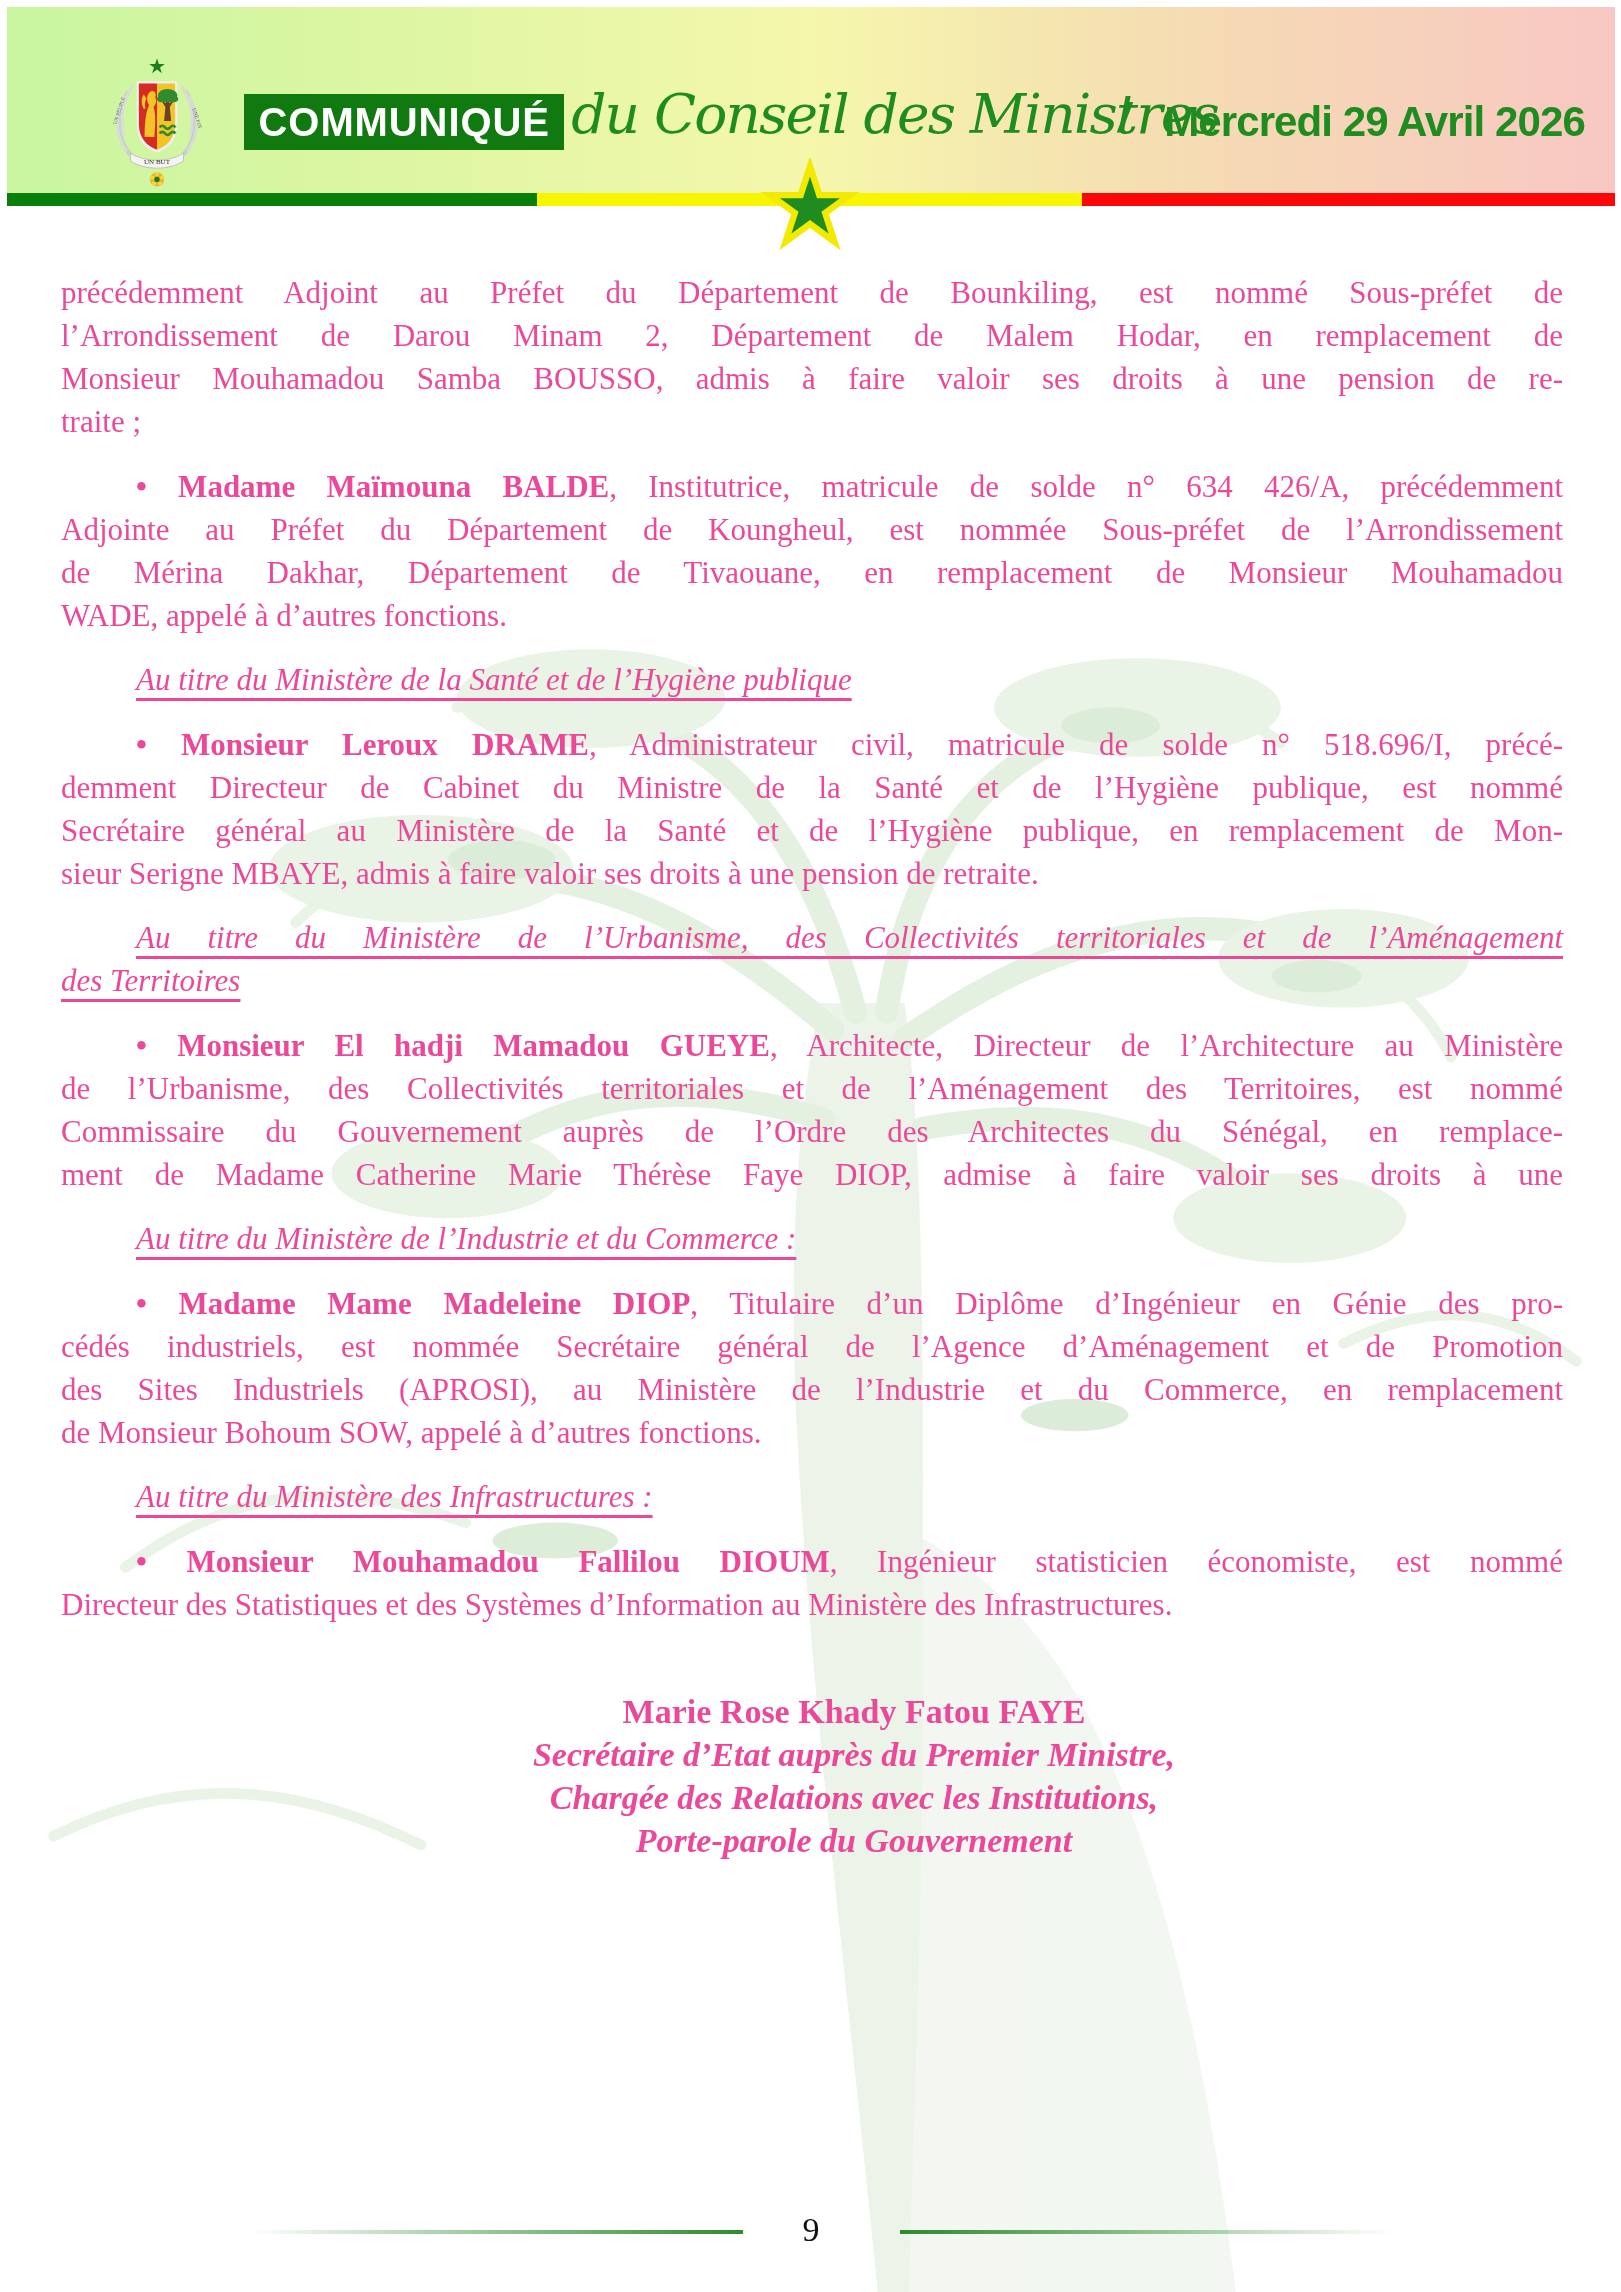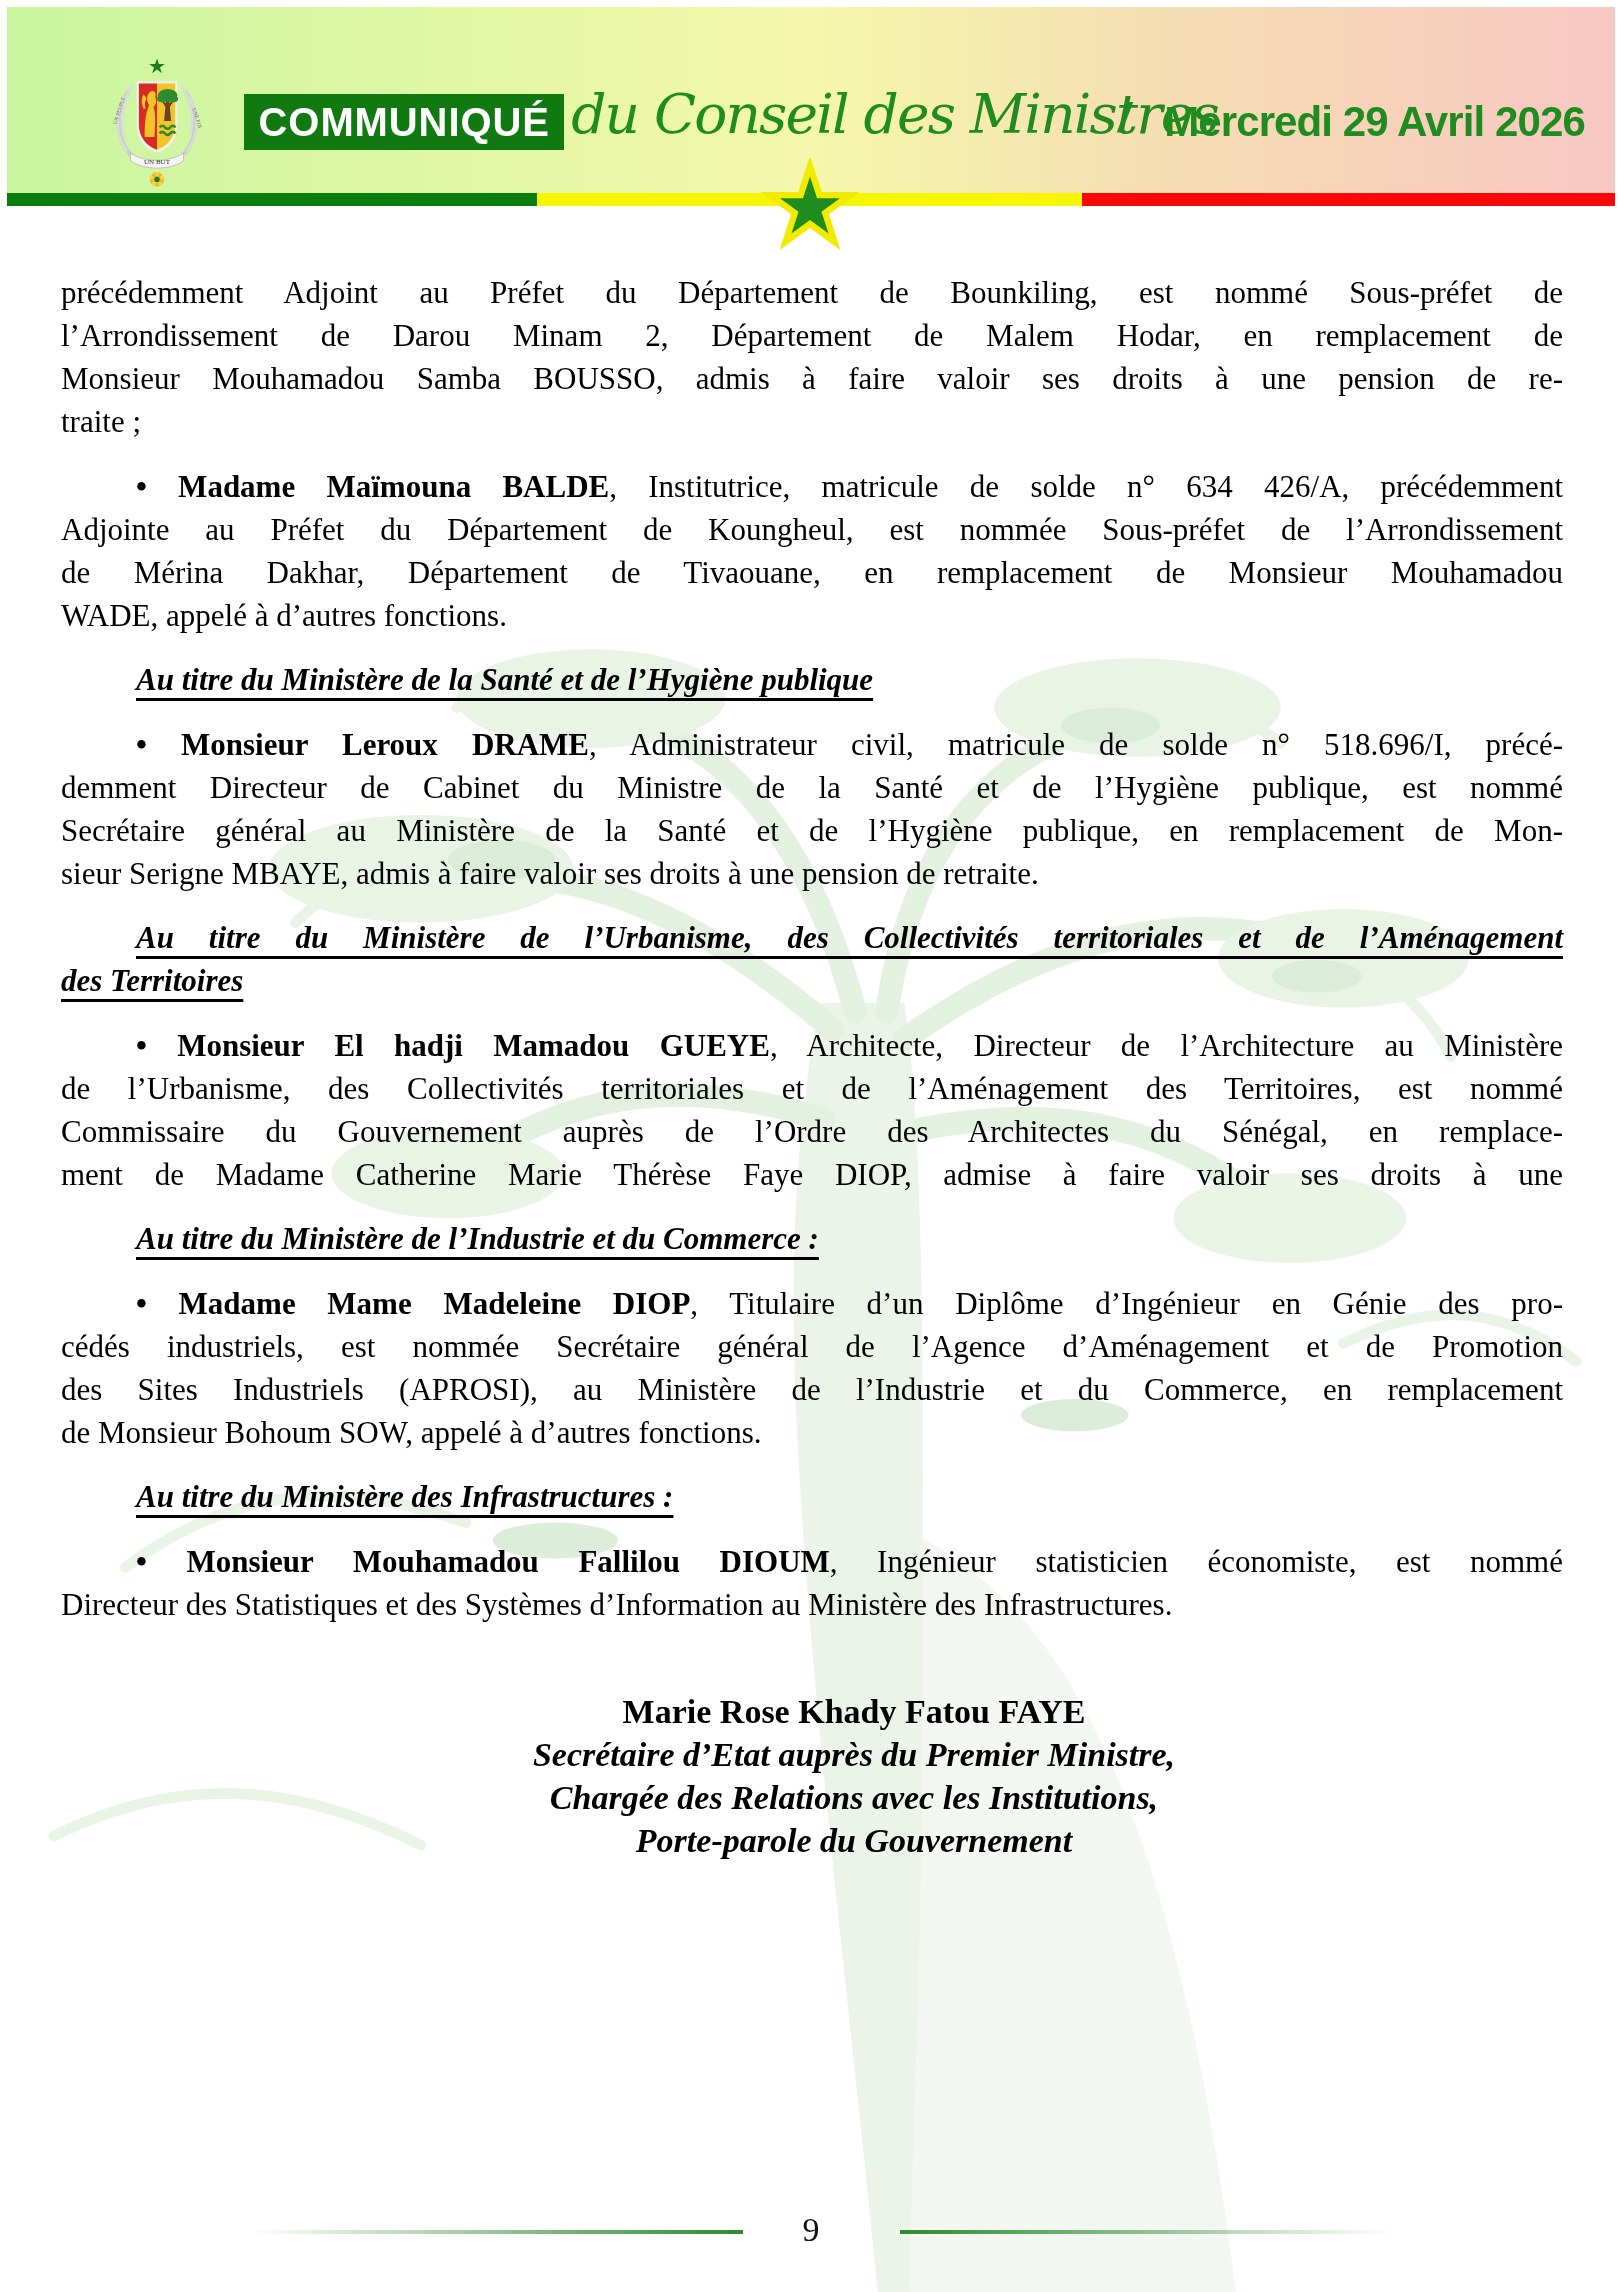--- a/index.html
+++ b/index.html
@@ -44,29 +44,29 @@
   
   .flag-stripe{position:absolute;left:7.2px;top:193px;width:1608px;height:13.4px;display:flex;}
   .flag-stripe .seg-green{width:530px;background:#0a7e0a;}
   .flag-stripe .seg-yellow{width:545px;background:#f8f500;}
   .flag-stripe .seg-red{flex:1;background:#fb0707;}
   .center-star{position:absolute;left:760px;top:158px;width:100px;height:100px;}
 
   
   .content{
     position:absolute;left:61px;top:271px;width:1502px;
-    font-size:31px;line-height:43px;color:#000000;
+    font-size:31px;line-height:43px;color:#ec4899;
   }
   .block{margin-bottom:21.5px;}
   .line{text-align:justify;text-justify:inter-word;}
   .line.stretch{text-align-last:justify;-moz-text-align-last:justify;}
   .line.indent{text-indent:75px;}
   .b{font-weight:700;}
   .heading .line{
-    font-weight:700;font-style:italic;
+    font-weight:400;font-style:italic;
     text-decoration:underline;text-decoration-thickness:3.1px;text-underline-offset:8px;
   }
 
   
   .signature{
     margin-top:64px;text-align:center;transform:translateX(42px);
     font-weight:700;font-size:34px;line-height:43px;
   }
   .signature .sig-line{font-style:italic;}
   .signature .sig-line.name{font-style:normal;}

